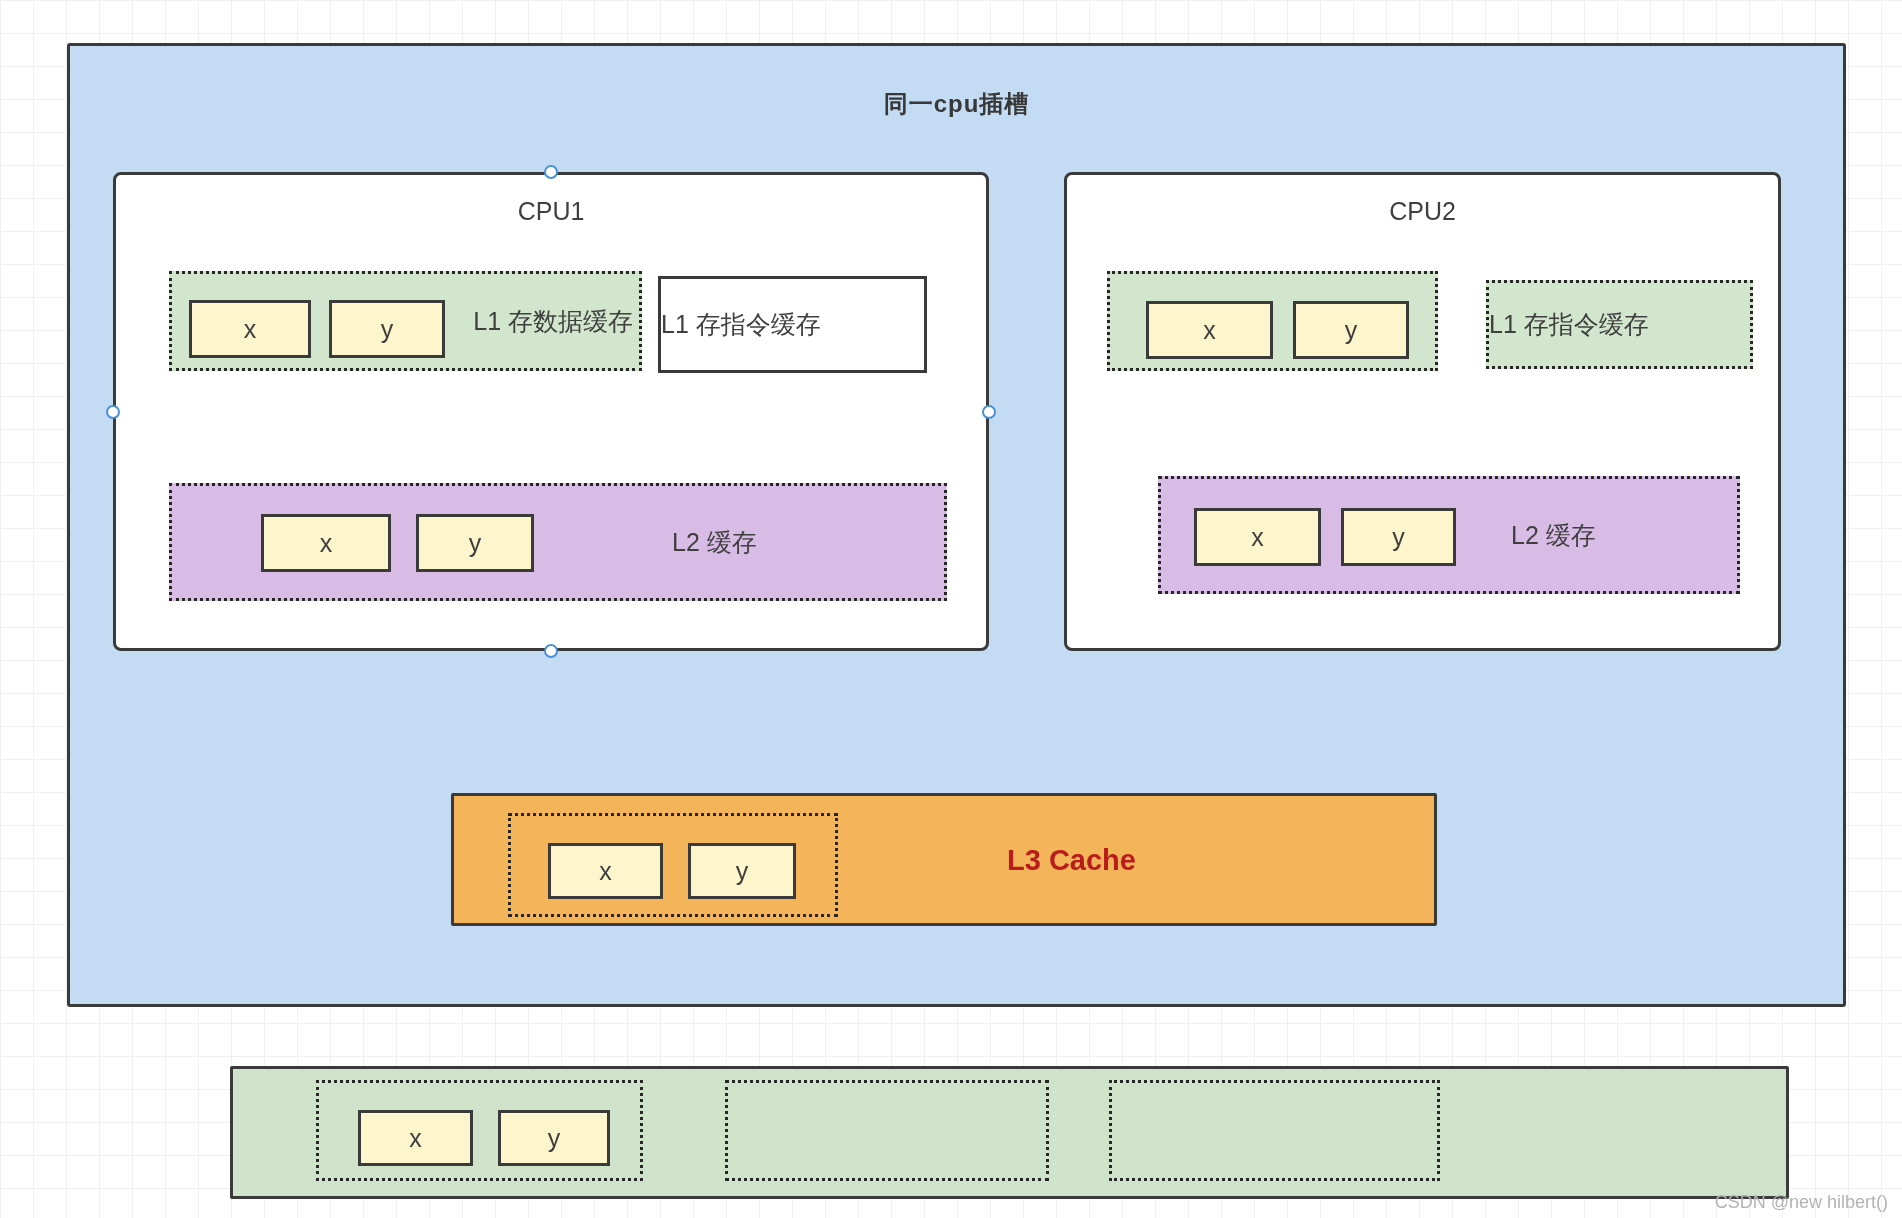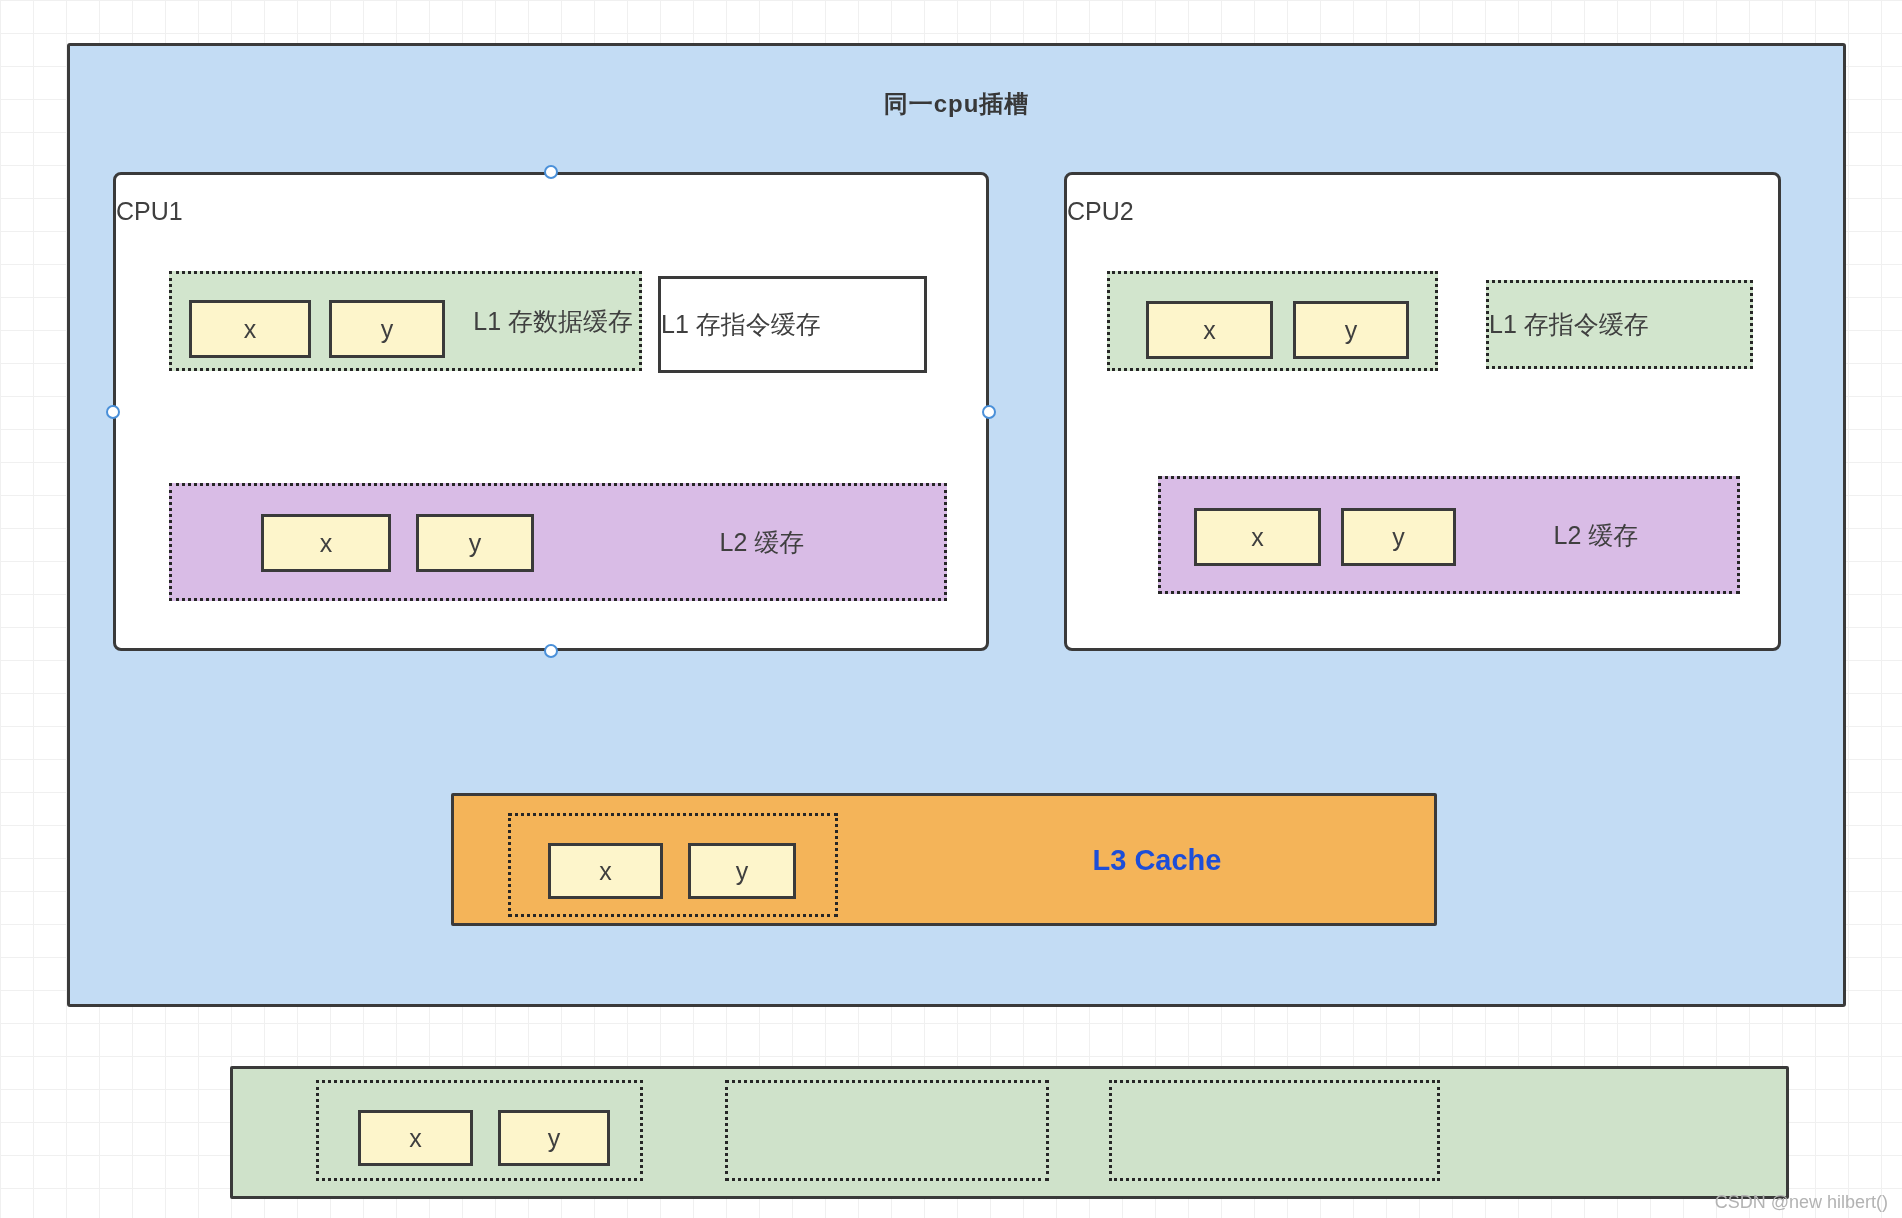--- a/index.html
+++ b/index.html
@@ -26,43 +26,43 @@
     text-align:center;font-size:24px;font-weight:bold;color:#383838;
     letter-spacing:1px;
   }
   
   .cpu{
     background:#ffffff;border:3px solid #3a3a3a;border-radius:8px;
   }
   .cpu1{left:113px;top:172px;width:876px;height:479px;}
   .cpu2{left:1064px;top:172px;width:717px;height:479px;}
   .cpu-title{
-    left:0;top:22px;width:100%;
+    left:0;top:22px;width:100%;text-align:center;
     font-size:25px;color:#3f3f3f;
   }
   
   .dotted{border:3px dotted #262626;}
   .green{background:#d2e5cd;}
   .purple{background:#d9bce6;}
   .cell{
     background:#fdf5cb;border:3px solid #3a3a3a;
     display:flex;align-items:center;justify-content:center;
     font-size:25px;color:#3f3f3f;
   }
   .cache-label{
     font-size:25px;color:#3f3f3f;white-space:nowrap;
-    top:50%;transform:translateY(-50%);text-align:center;
+    top:50%;transform:translateY(-50%);
   }
   .flex-center{display:flex;align-items:center;font-size:25px;color:#3f3f3f;}
   
   .l3{
     left:451px;top:793px;width:986px;height:133px;
     background:#f4b459;border:3px solid #3a3a3a;border-radius:2px;
   }
-  .big-label{font-size:29px;font-weight:bold;color:#1d4ed8;}
+  .big-label{font-size:29px;font-weight:bold;color:#b91c1c;}
   
   .mm{
     left:230px;top:1066px;width:1559px;height:133px;
     background:#cfe2ca;border:3px solid #3a3a3a;border-radius:2px;
   }
   
   .handle{
     width:14px;height:14px;border-radius:50%;
     background:#ffffff;border:2px solid #4a90d9;
   }

